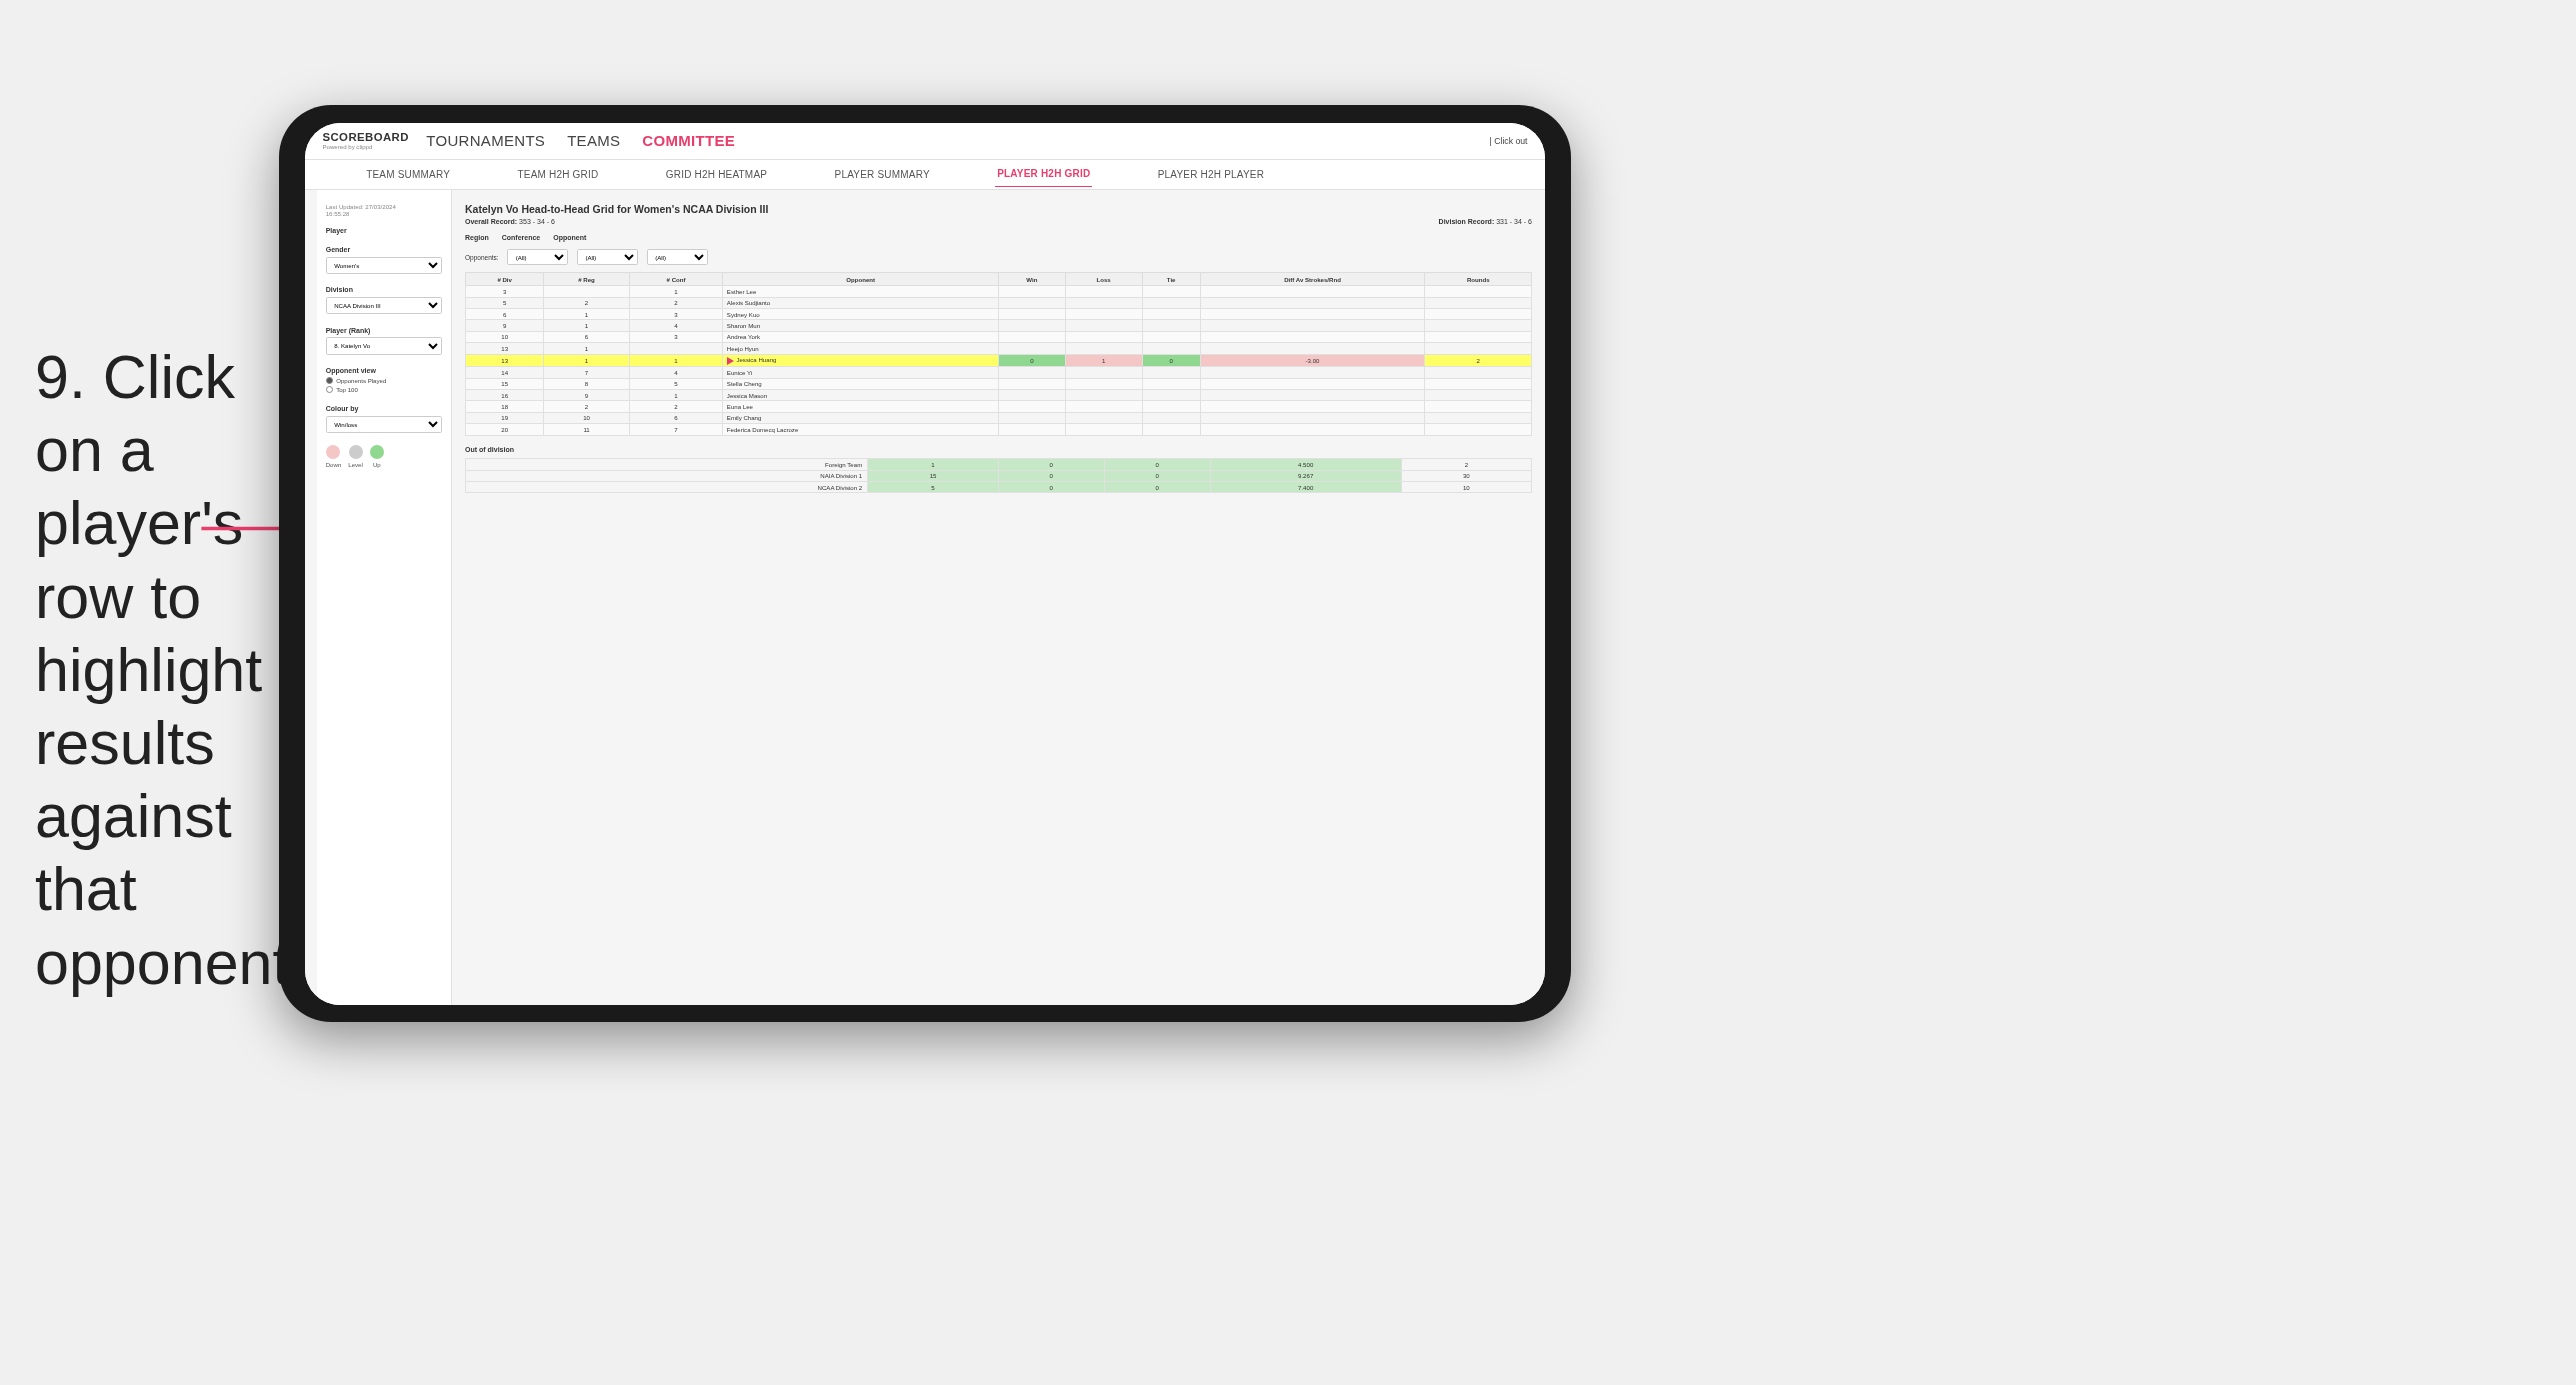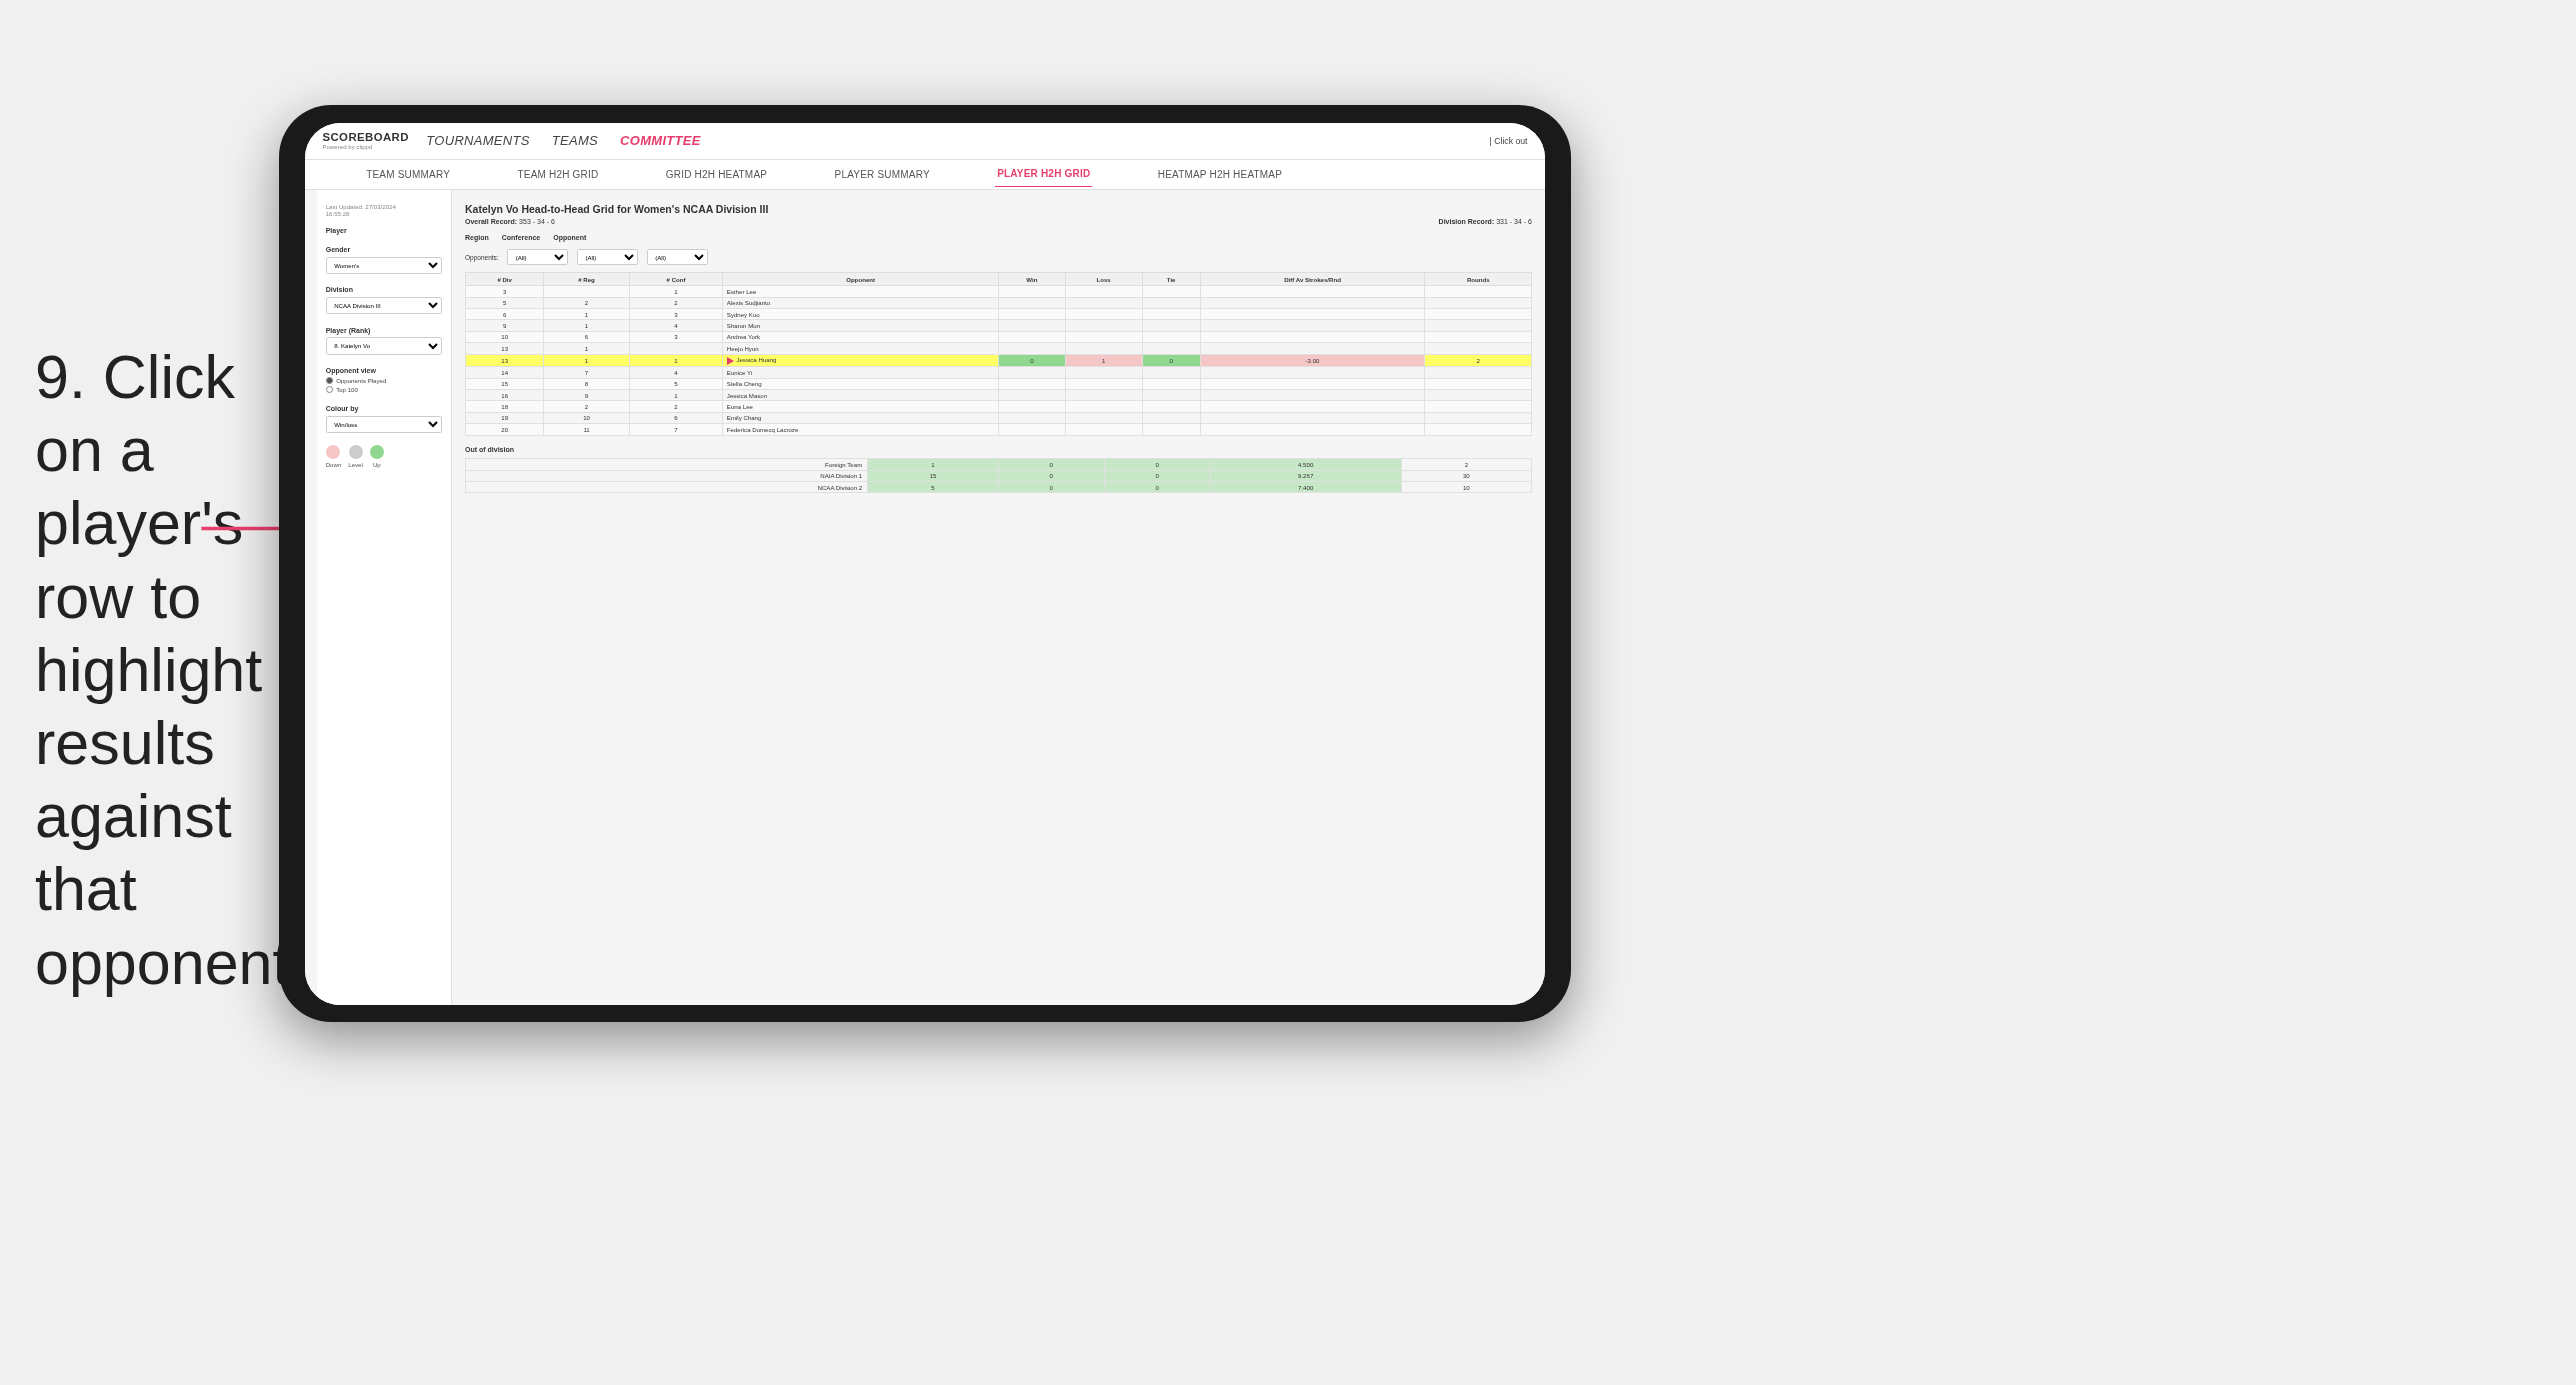--- a/index.html
+++ b/index.html
@@ -58,25 +58,24 @@
       letter-spacing: 0.4px;
     }
 
     .logo-sub {
       font-size: 6.1px;
       color: #888;
       margin-top: 0.9px;
     }
 
     .nav-link {
-      font-size: 13px;
+      font-size: 15px;
       color: #444;
       text-decoration: none;
       letter-spacing: 0.3px;
-      font-style: italic;
     }
 
     .nav-link.active {
       color: #e83e6c;
       font-weight: bold;
     }
 
     .nav-right {
       font-size: 8.7px;
       color: #444;
@@ -356,21 +355,21 @@
         | <span>Click out</span>
       </div>
     </div>
 
     <div class="sub-nav">
       <span class="sub-nav-item">TEAM SUMMARY</span>
       <span class="sub-nav-item">TEAM H2H GRID</span>
       <span class="sub-nav-item">GRID H2H HEATMAP</span>
       <span class="sub-nav-item">PLAYER SUMMARY</span>
       <span class="sub-nav-item active">PLAYER H2H GRID</span>
-      <span class="sub-nav-item">HEATMAP H2H HEATMAP</span>
+      <span class="sub-nav-item">PLAYER H2H PLAYER</span>
     </div>
 
     <div class="main-content">
 
       <div class="sidebar">
         <div class="sidebar-updated">
           <span>Last Updated: 27/03/2024</span><br>
           <span>16:55:28</span>
         </div>
 

